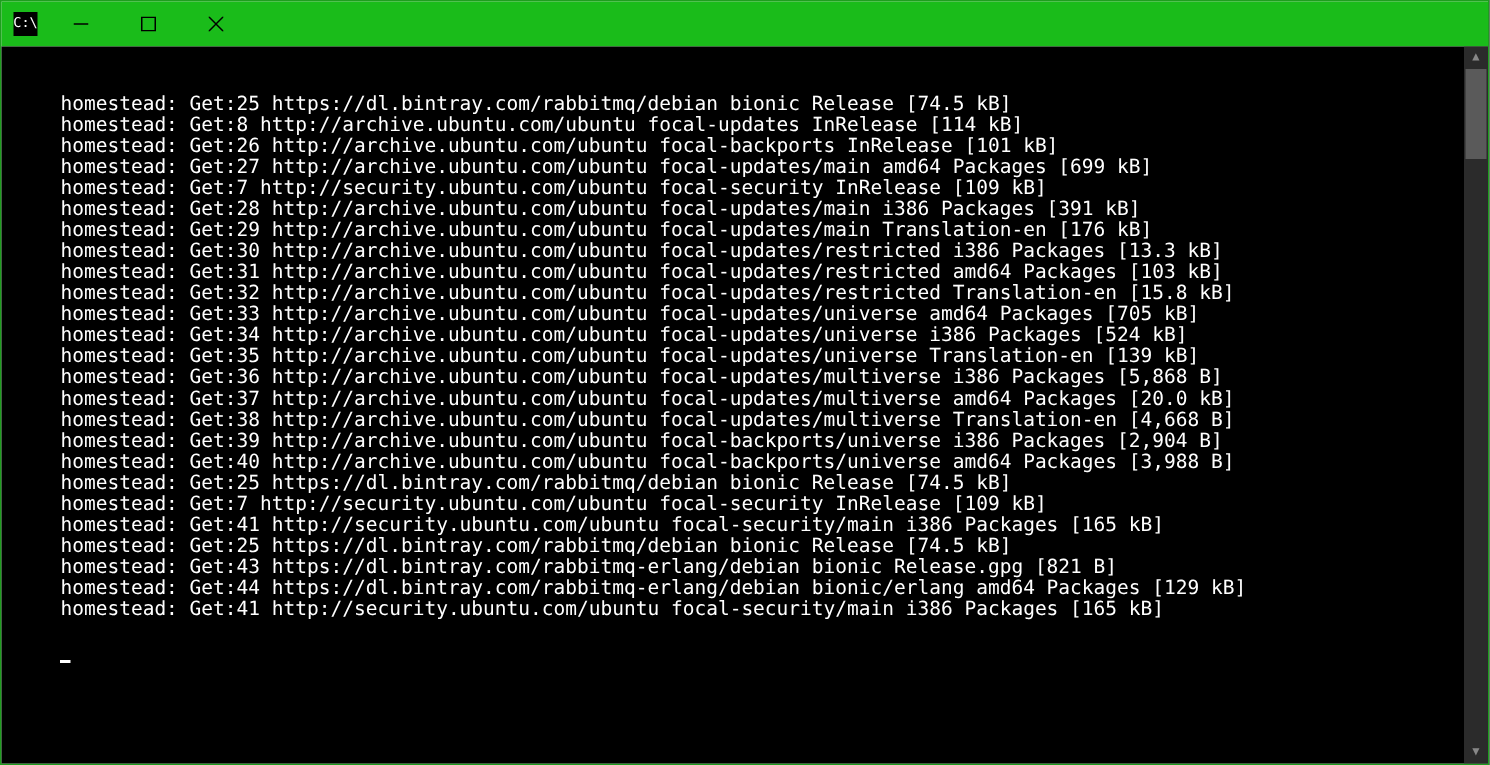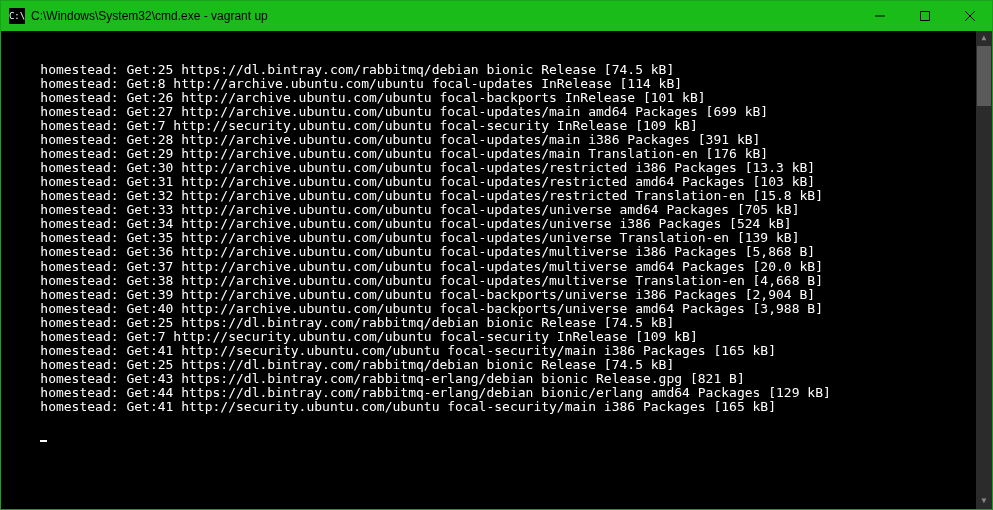--- a/index.html
+++ b/index.html
@@ -98,21 +98,20 @@
       background: #fff;
       vertical-align: bottom;
     }
   </style>
 </head>
 <body>
 
 <div class="window">
   <div class="titlebar">
     <div class="titlebar-icon">C:\</div>
-    <div class="titlebar-title">C:\Windows\System32\cmd.exe - vagrant  up</div>
     <div class="titlebar-buttons">
       <div class="titlebar-btn">
         <svg viewBox="0 0 10 10">
             <line x1="0" y1="5" x2="10" y2="5" stroke="#000" stroke-width="1"></line>
           </svg>
       </div>
       <div class="titlebar-btn">
         <svg viewBox="0 0 10 10">
             <rect x="0.5" y="0.5" width="9" height="9" fill="none" stroke="#000" stroke-width="1"></rect>
           </svg>

